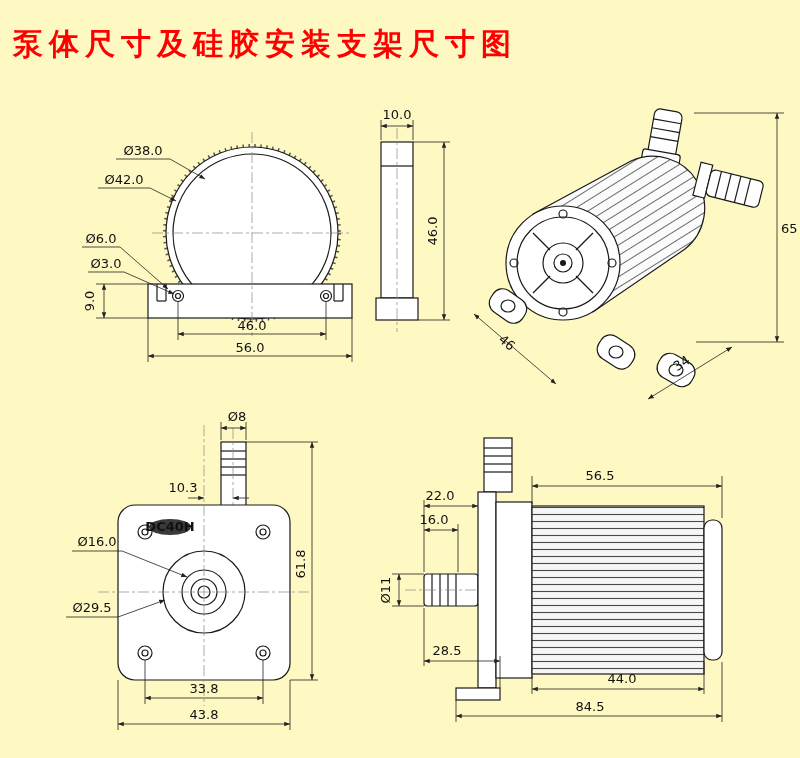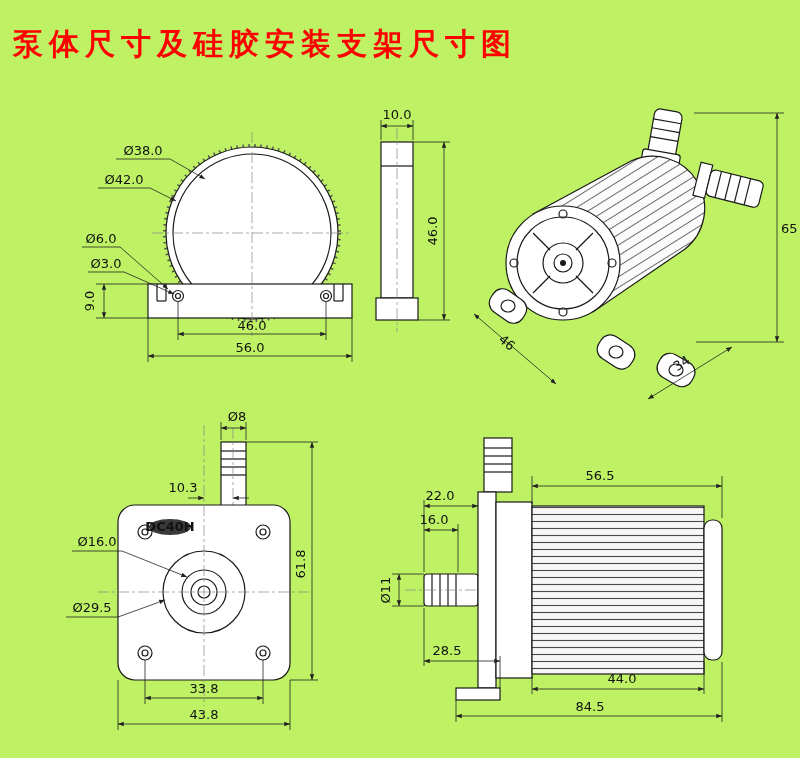--- a/index.html
+++ b/index.html
@@ -1,17 +1,17 @@
 <!DOCTYPE html>
 <html><head>
 <meta charset="utf-8">
 <style>
   * { box-sizing: border-box; }
   html,body { margin:0; padding:0; background:#fff; }
-  .page { position:relative; width:800px; height:758px; background:#bef264; overflow:hidden;
+  .page { position:relative; width:800px; height:758px; background:#fef9c3; overflow:hidden;
           font-family:"DejaVu Sans", sans-serif; }
   .title { position:absolute; left:13px; top:24px; font-size:30px; font-weight:bold;
            color:#fe0000; letter-spacing:6px; white-space:nowrap;
            font-family:"DejaVu Sans", sans-serif; }
   svg { position:absolute; left:0; top:0; }
   svg text { font-family:"DejaVu Sans", sans-serif; font-size:13px; fill:#111; }
   .ol  { fill:none; stroke:#1a1a1a; stroke-width:1.2; }
   .olf { fill:#ffffff; stroke:#1a1a1a; stroke-width:1.2; }
   .cl  { fill:none; stroke:#888; stroke-width:0.7; stroke-dasharray:11 3 3 3; }
   .dim { fill:none; stroke:#222; stroke-width:0.8; }

